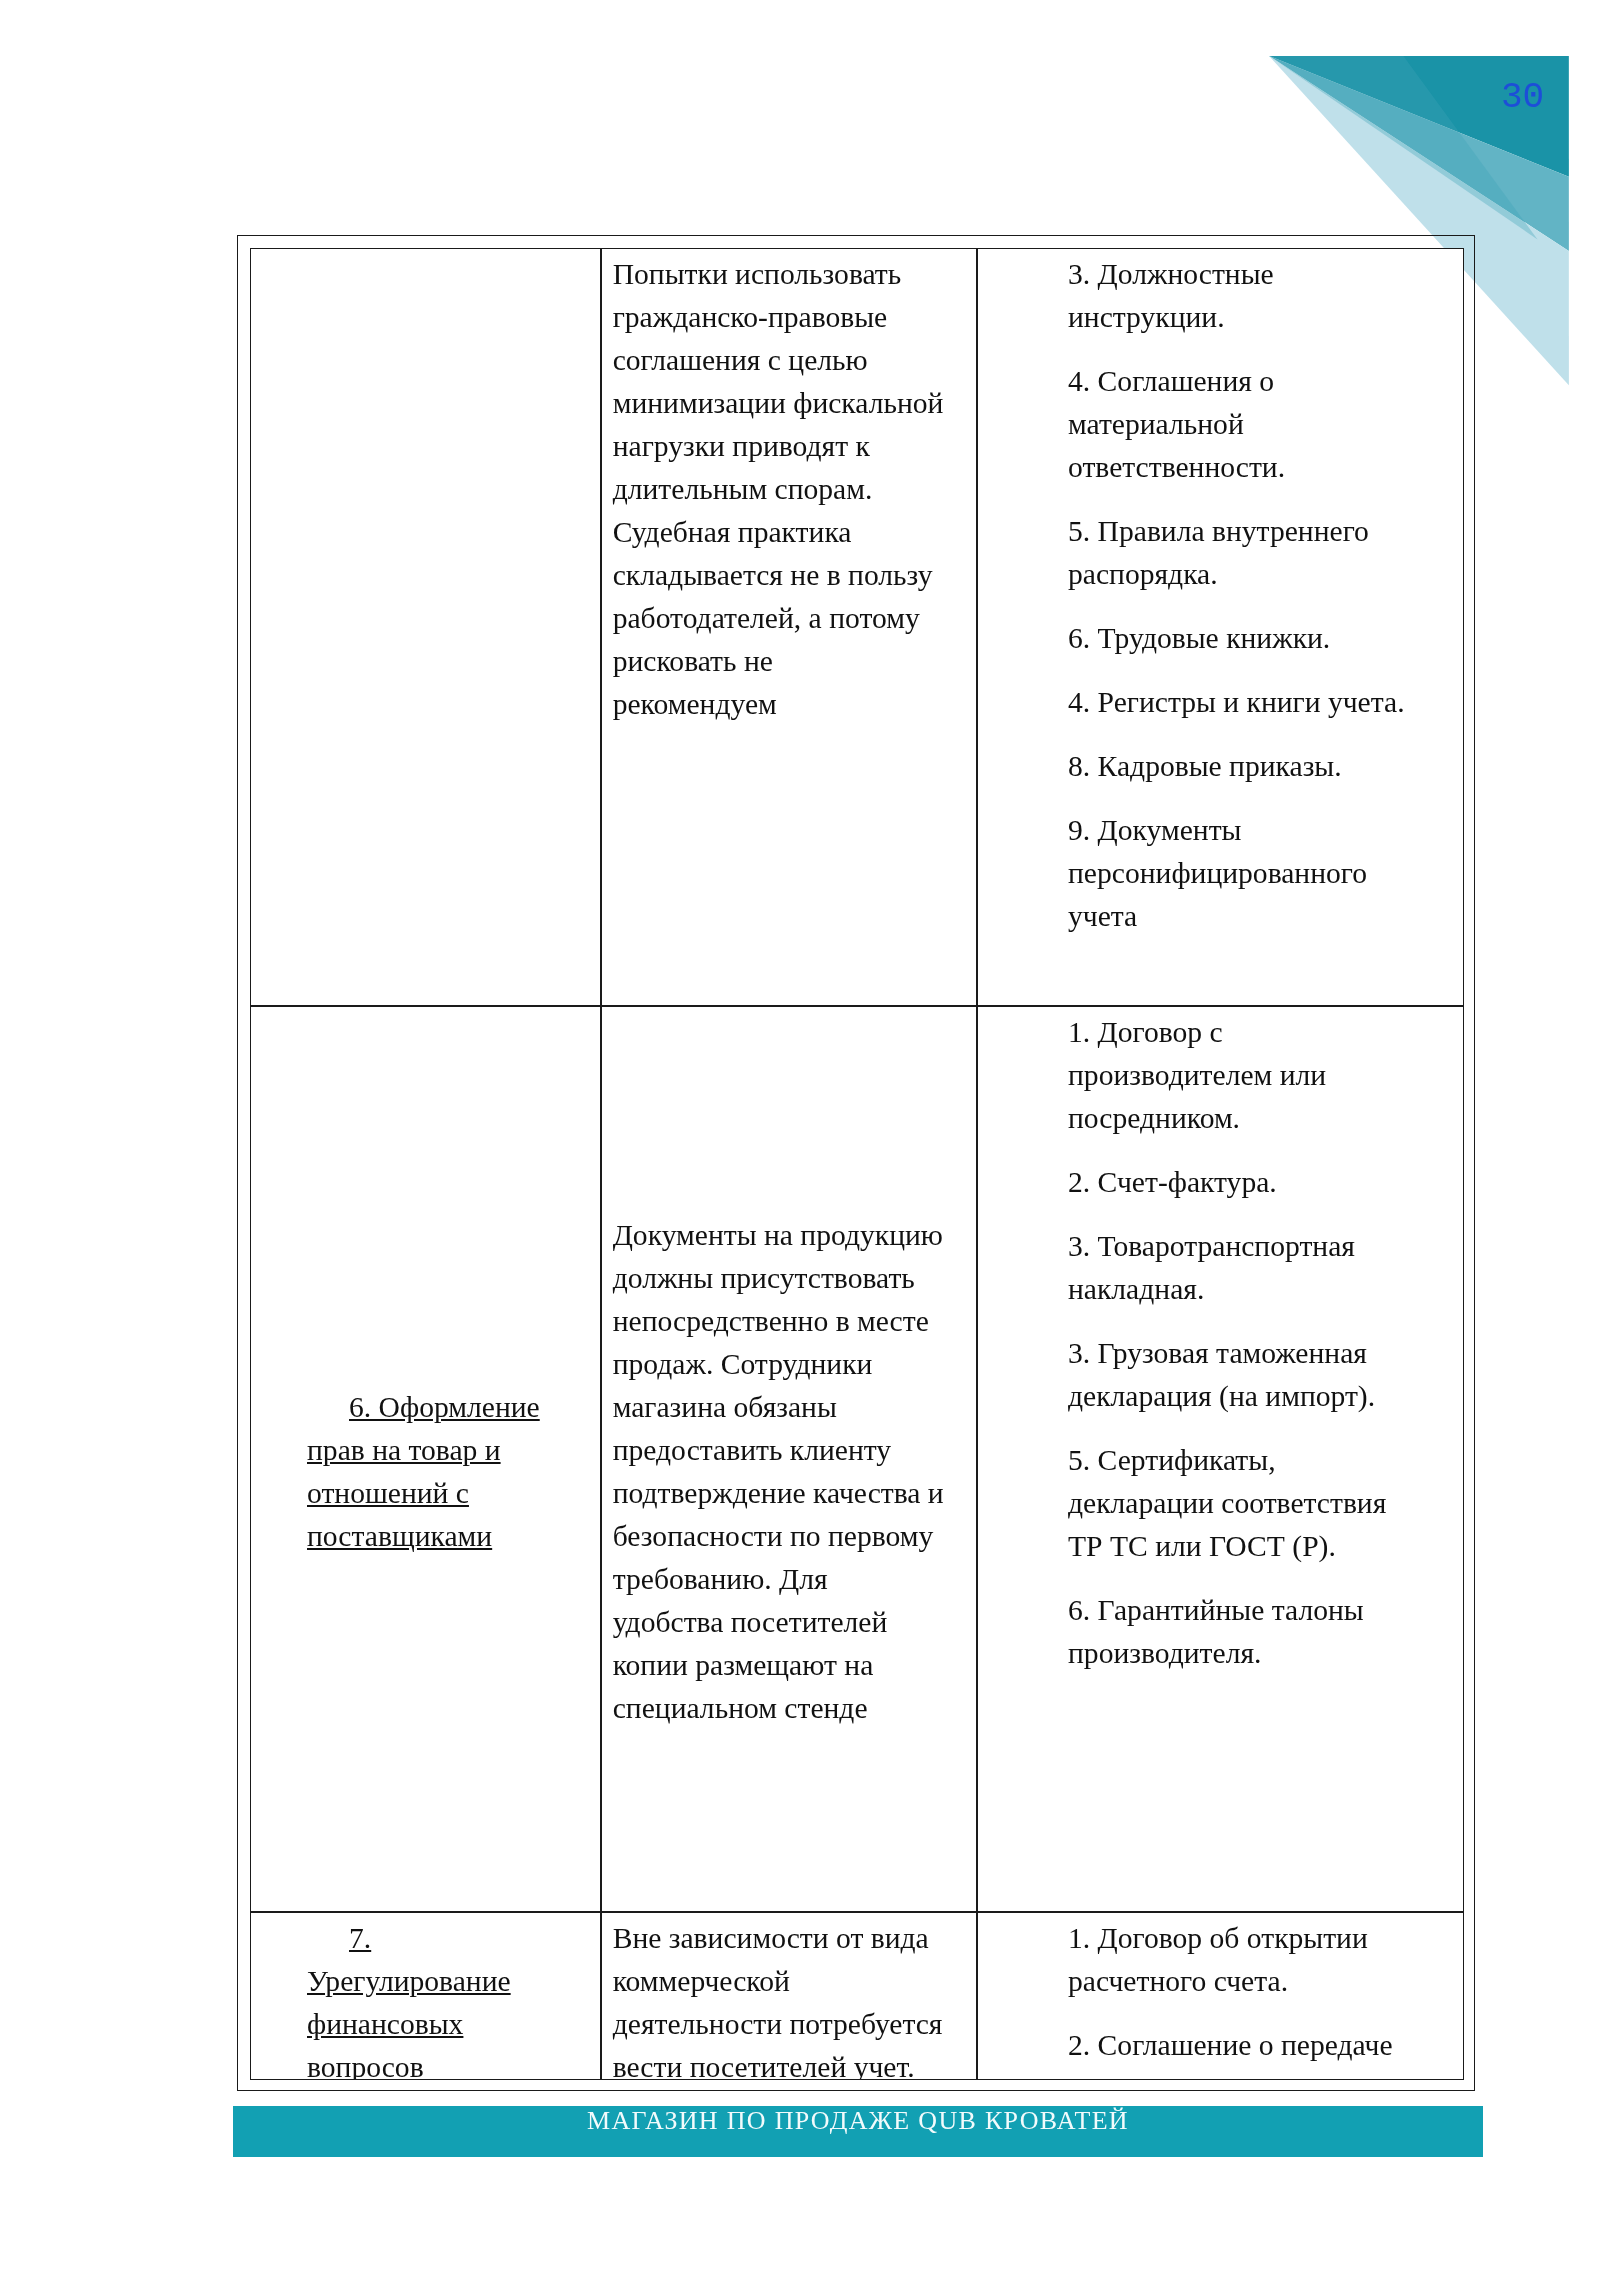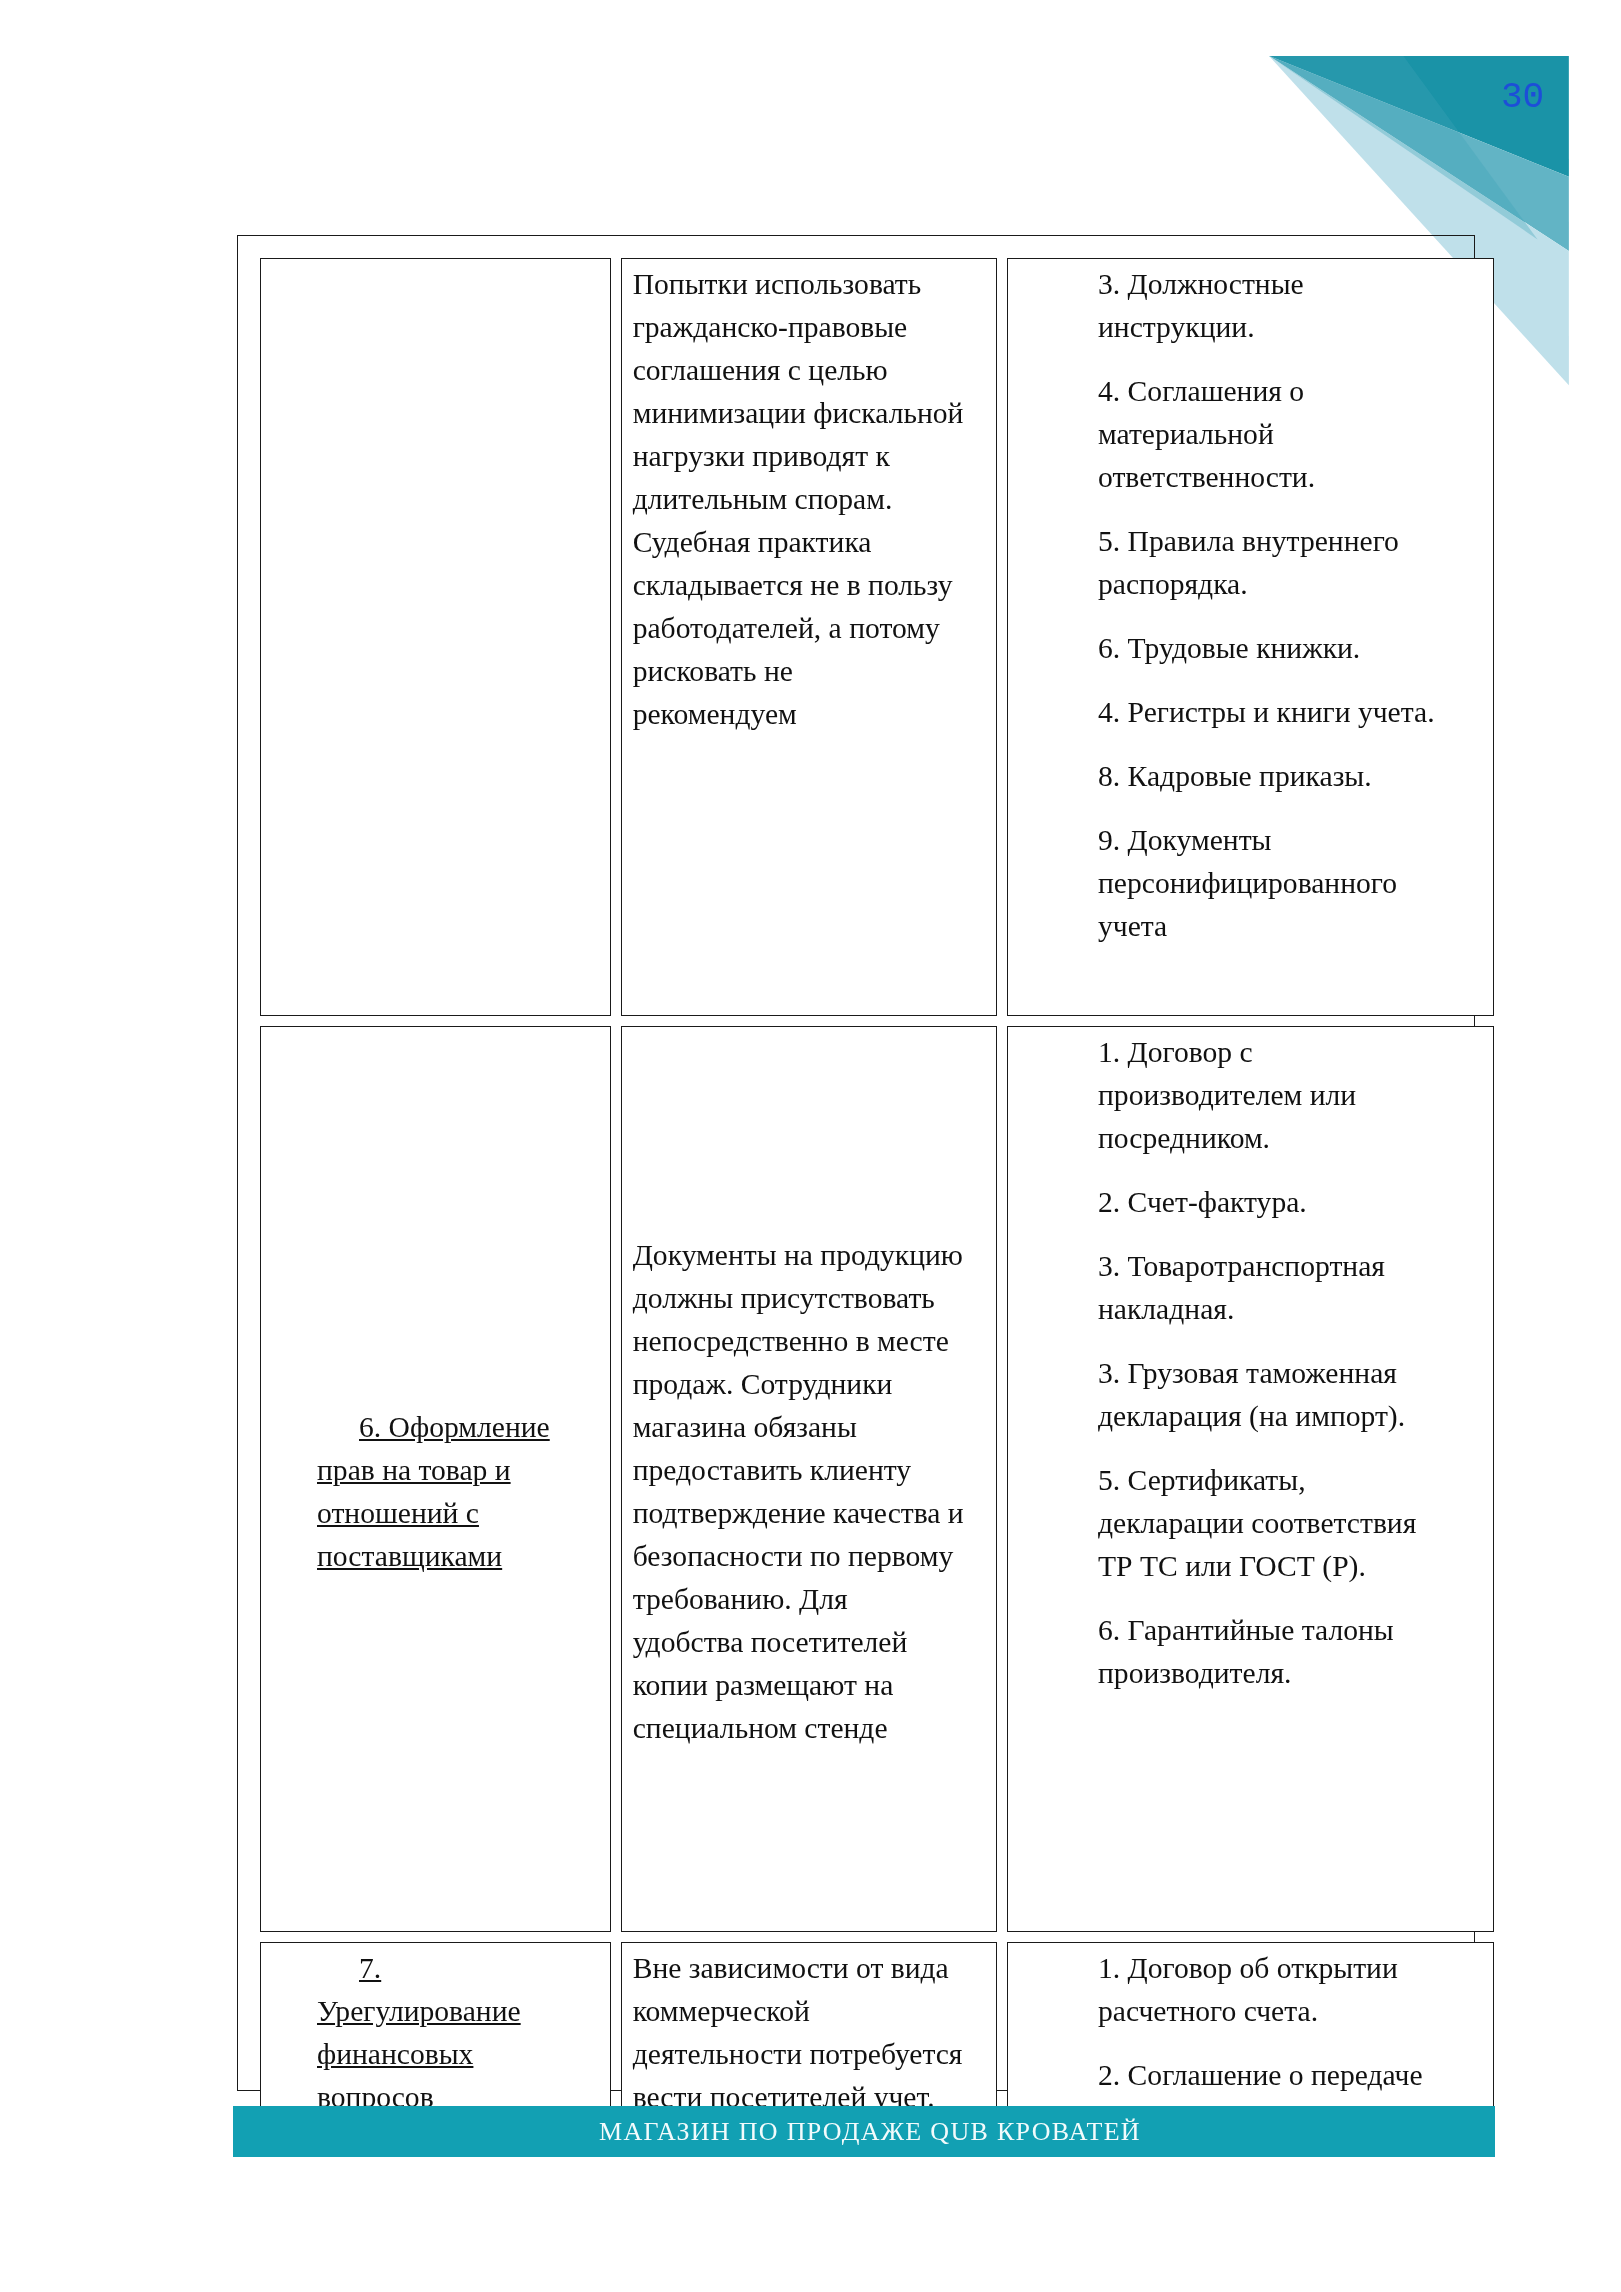--- a/index.html
+++ b/index.html
@@ -27,25 +27,25 @@
     color:#1d4ed8;
     font-family:Liberation Mono, monospace;
   }
   
   .tbl{
     position:absolute;
     left:237px;top:235px;
     width:1238px;height:1856px;
     box-sizing:border-box;
     border:1.8px solid #1a1a1a;
-    padding:22px;
+    padding:12px;
     display:grid;
     grid-template-columns:351px 376px 487px;
     grid-template-rows:758px 906px 168px;
-    gap:10px;
+    gap:0;
   }
   .cell{
     box-sizing:border-box;
     border:1.8px solid #1a1a1a;
     background:#ffffff;
     font-size:29.6px;
     line-height:43px;
     overflow:hidden;
   }
   .txt{white-space:pre-line;}
@@ -55,21 +55,21 @@
   .c3{padding:3.6px 3.6px 3.6px 90px;}
   .vcenter{display:flex;align-items:center;}
   .vcenter .txt{position:relative;top:12.5px;}
   .p + .p{margin-top:21px;}
   
   .footer-bar{
     position:absolute;
     left:233px;top:2106px;
     width:1250px;height:51px;
     background:#12a0b3;
-    display:flex;align-items:center;justify-content:center;padding-left:12px;
+    display:flex;align-items:flex-start;justify-content:center;
   }
   .footer-bar span{
     color:#f2fbfc;
     font-size:26px;
     letter-spacing:1.3px;
     font-family:"Liberation Serif","DejaVu Serif",serif;
   }
 </style>
 </head>
 <body>

